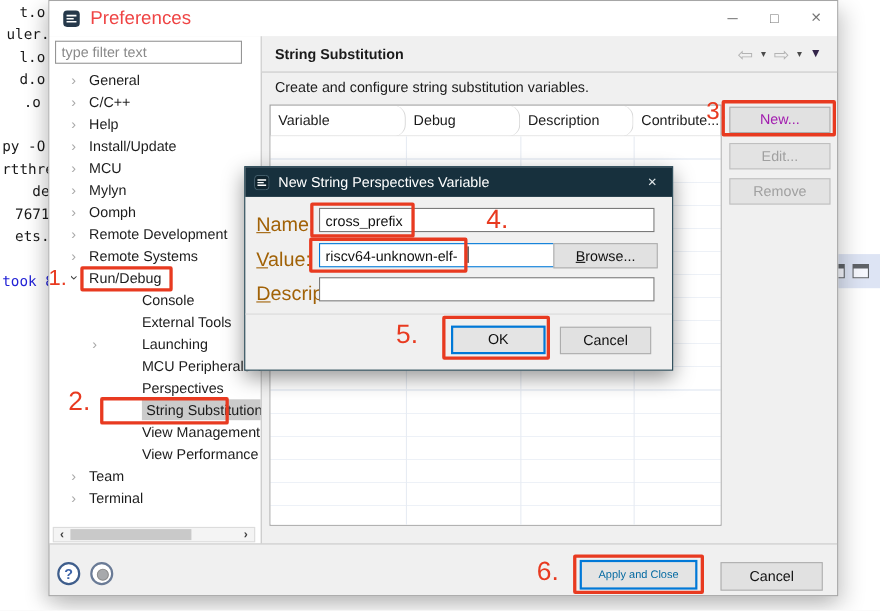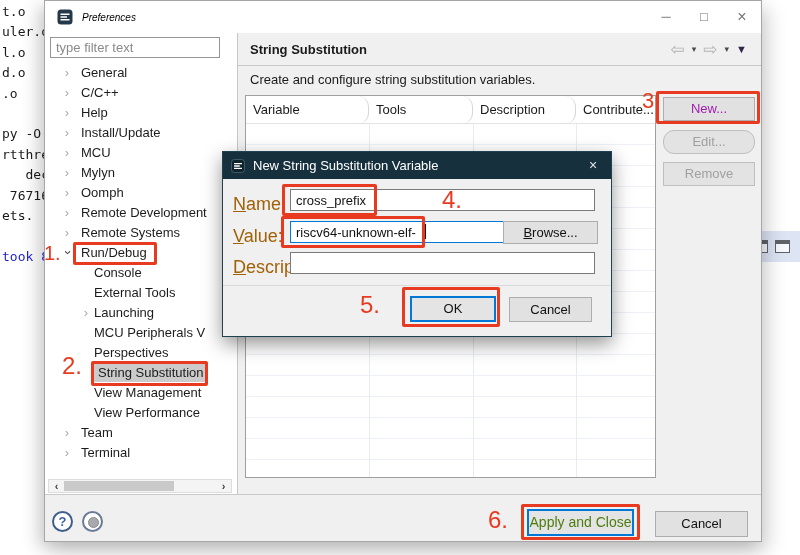--- a/index.html
+++ b/index.html
@@ -6,53 +6,53 @@
     --red:#e83a20; --blue:#0078d7; --titlebar:#17303d; --sel:#cbcbcb;
     --btn-bg:#e1e1e1; --btn-border:#adadad; --dis-text:#a0a0a0;
   }
   *{box-sizing:border-box; margin:0; padding:0;}
   body{font-family:"Liberation Sans", sans-serif; background:#fff;}
   #page{position:relative; width:800px; height:555px; overflow:hidden; background:#fff;}
 
   
   .console{position:absolute; left:2px; top:2px; font-family:"DejaVu Sans Mono", monospace;
            font-size:13px; line-height:20.4px; color:#1a1a1a; white-space:pre; z-index:0;}
-  .console-line{height:20.4px;}
+  .console-line{height:20.4px;text-align:center;}
   .console-accent{color:#2323d6;}
 
   
   .bg-strip{position:absolute; left:762px; top:231px; width:38px; height:31px;
             background:#dde4f4; z-index:0; overflow:hidden;}
   .bg-win-icon{position:absolute; top:9px; width:15px; height:13px;
                border:1px solid #5f6368; border-top:4px solid #5f6368; background:#f6f8fe;}
 
   
   .window{position:absolute; left:44px; top:0; width:718px; height:542px;
           background:#f0f0f0; border:1px solid #a6a6a6; z-index:1;
           box-shadow:-7px 6px 16px rgba(0,0,0,.16), 7px 9px 18px rgba(0,0,0,.16);}
   .titlebar{position:absolute; left:45px; top:1px; width:716px; height:32px; background:#fff; z-index:2;
             display:flex; align-items:center;}
   .titlebar .app-ic{margin-left:12px; width:16px; height:16px;}
-  .titlebar .ttext{margin-left:9px; font-size:10px; color:#000000;font-style:italic;}
+  .titlebar .ttext{margin-left:9px; font-size:17px; color:#ef4444;}
   .win-controls{position:absolute; right:0; top:0; height:32px; display:flex;}
   .win-btn{width:38px; height:32px; text-align:center; line-height:32px; color:#767676; font-size:13px;}
 
   
   .sidebar-bg{position:absolute; left:45px; top:33px; width:192px; height:461px; background:#fff; z-index:2;}
   .v-divider{position:absolute; left:237px; top:33px; width:1px; height:461px; background:#c6c6c6; z-index:2;}
   .filter-input{position:absolute; left:50px; top:37px; width:170px; height:21px; z-index:3;
                 border:1px solid #959595; font-family:"Liberation Sans",sans-serif;
                 font-size:13px; padding:0 5px; color:#222;}
   .filter-input::placeholder{color:#8a8a8a;}
   .tree{position:absolute; left:45px; top:63px; width:192px; height:416px; overflow:hidden; z-index:3;}
   .tree-row{position:relative; height:20px; line-height:20px; font-size:13px; color:#1c1c1c; white-space:nowrap;}
   .tree-row .chev{position:absolute; top:0; width:12px; color:#a9a9a9; font-size:13px; text-align:center;}
   .tree-row.lvl0 .chev{left:16px;} .tree-row.lvl1 .chev{left:35px;}
   .tree-row .chev.exp{color:#3c3c3c; transform:rotate(90deg); transform-origin:55% 50%;}
-  .tree-row.lvl0 .tlabel{margin-left:36px;margin-top:20px;} .tree-row.lvl1 .tlabel{margin-left:49px;}
+  .tree-row.lvl0 .tlabel{margin-left:36px;margin-top:20px;} .tree-row.lvl1 .tlabel{margin-left:84px;}
   .tlabel.selected{background:var(--sel); padding:2px 4px;}
 
   
   .hscroll{position:absolute; left:48px; top:479px; width:184px; height:14px; background:#f4f4f4;
            border:1px solid #dcdcdc; z-index:3;}
   .hs-arrow{position:absolute; top:0; width:13px; height:12px; text-align:center; line-height:12px;
             font-size:11px; color:#404040; font-weight:bold;}
   .hs-left{left:1px;} .hs-right{right:1px;}
   .hs-thumb{position:absolute; left:15px; top:1px; width:110px; height:10px; background:#c9c9c9;}
 
@@ -87,22 +87,22 @@
   
   .footer-sep{position:absolute; left:45px; top:494px; width:716px; height:1px; background:#c9c9c9; z-index:2;}
   .help-icon{position:absolute; left:52px; top:511px; width:21px; height:21px; border:2px solid #3f5e8c;
              border-radius:50%; text-align:center; line-height:18px; font-size:13px; font-weight:bold;
              color:#3b62a8; z-index:2; background:#fff;}
   .rec-icon{position:absolute; left:82px; top:511px; width:21px; height:21px; border:2px solid #6a7b96;
             border-radius:50%; z-index:2; background:#fff;}
   .rec-icon::after{content:""; position:absolute; left:4px; top:4px; width:9px; height:9px;
                    border-radius:50%; background:#a7a9ac; border:1px solid #8c8c8c;}
   .apply-btn{position:absolute; left:527px; top:509px; width:107px; height:27px; z-index:2;
-             background:#e4e4e4; border:2px solid var(--blue); font-size:14px;
-             text-align:center; line-height:23px; color:#4d7c0f;}
+             background:#e4e4e4; border:2px solid var(--blue); font-size:10px;
+             text-align:center; line-height:23px; color:#0369a1;}
   .cancel-main{position:absolute; left:655px; top:511px; width:93px; height:26px; z-index:2;
                background:var(--btn-bg); border:1px solid var(--btn-border); font-size:13px;
                text-align:center; line-height:24px; color:#111;}
 
   
   .dialog{position:absolute; left:222px; top:151px; width:390px; height:186px; background:#f0f0f0;
           border:1px solid #20414f; z-index:5; box-shadow:0 7px 18px rgba(0,0,0,.42);}
   .dlg-titlebar{position:absolute; left:0; top:0; right:0; height:27px; background:var(--titlebar);
                 display:flex; align-items:center;}
   .dlg-titlebar .app-ic{margin-left:8px; width:14px; height:14px;}
@@ -208,48 +208,48 @@
       <span class="nav-arrow">⇨</span>
       <span class="nav-caret">▾</span>
       <span class="nav-menu">▼</span>
     </div>
   </div>
   <div class="panel-desc">Create and configure string substitution variables.</div>
 
   <div class="var-table">
     <div class="thead" id="thead">
         <div class="th">Variable</div>
-        <div class="th">Tools</div>
+        <div class="th">Debug</div>
         <div class="th">Description</div>
         <div class="th">Contribute...</div>
       </div>
     <div class="tbody">
       <div class="col-line" style="left:123px;"></div>
       <div class="col-line" style="left:227px;"></div>
       <div class="col-line" style="left:330px;"></div>
     </div>
   </div>
 
   <div class="side-btn" style="top:97px;">New...</div>
-  <div class="side-btn disabled" style="top:130px;border-radius:11px;">Edit...</div>
+  <div class="side-btn disabled" style="top:130px;">Edit...</div>
   <div class="side-btn disabled" style="top:162px;">Remove</div>
 
   <div class="footer-sep"></div>
   <div class="help-icon">?</div>
   <div class="rec-icon"></div>
   <div class="apply-btn">Apply and Close</div>
   <div class="cancel-main">Cancel</div>
 
   <div class="dialog">
     <div class="dlg-titlebar">
       <svg class="app-ic" viewBox="0 0 16 16">
         <rect x="0.5" y="0.5" width="15" height="15" rx="3.5" fill="#10242e" stroke="#4a6573"></rect>
         <path d="M3.5 5.2h9M3.5 8h6.5M3.5 10.8h9" stroke="#fff" stroke-width="1.5" fill="none"></path>
       </svg>
-      <span class="dlg-title">New String Substitution Variable</span>
+      <span class="dlg-title">New String Perspectives Variable</span>
       <span class="dlg-close">×</span>
     </div>
     <span class="dlg-label mnemonic" style="top:42px;"><u>N</u>ame:</span>
     <input class="dlg-input" style="left: 67px; top: 37px; width: 305px;" type="text" value="cross_prefix">
     <span class="dlg-label mnemonic" style="top:74px;"><u>V</u>alue:</span>
     <input class="dlg-input focused" style="left: 67px; top: 69px; width: 237px;" type="text" value="riscv64-unknown-elf-">
     <div class="caret"></div>
     <div class="browse-btn mnemonic"><u>B</u>rowse...</div>
     <span class="dlg-label mnemonic" style="top:105px;"><u>D</u>escription:</span>
     <input class="dlg-input" style="left: 67px; top: 100px; width: 305px;" type="text" value="">

